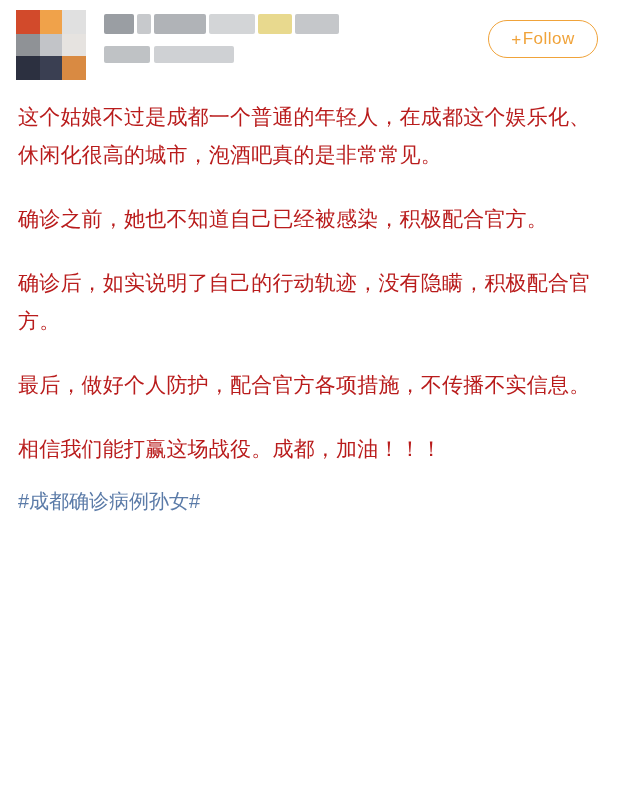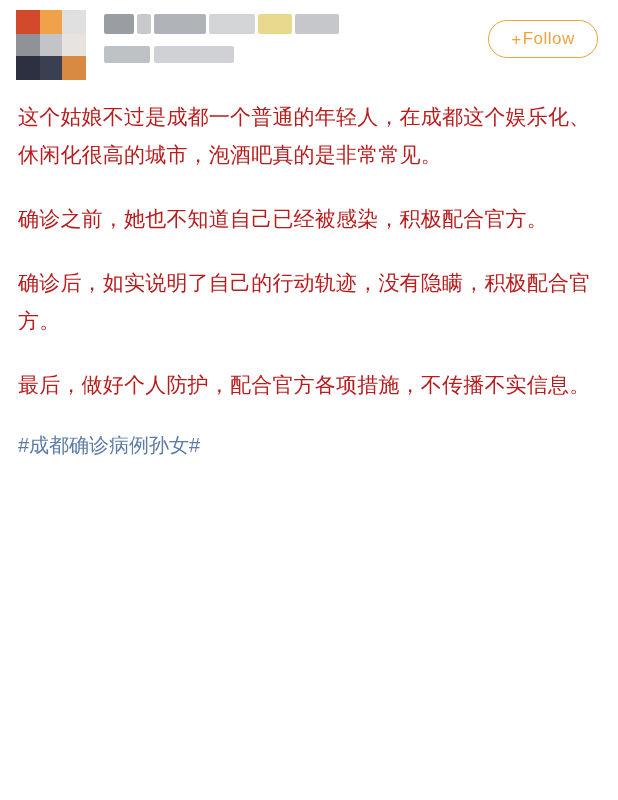--- a/index.html
+++ b/index.html
@@ -110,21 +110,21 @@
     letter-spacing: 0.2px;
     word-break: break-all;
   }
   .para:last-of-type { margin-bottom: 0; }
 
   .hashtag {
     font-size: 20px;
     line-height: 34px;
     color: #5b7ba8;
     padding: 0 18px;
-    margin-top: 24px;
+    margin-top: 16px;
     cursor: pointer;
     display: inline-block;
   }
 </style>
 </head>
 <body>
 
 <div class="page">
 
   <div class="header">
@@ -160,17 +160,18 @@
       <span class="plus">+</span>
       <span>Follow</span>
     </div>
   </div>
 
   <div class="content">
     <p class="para">这个姑娘不过是成都一个普通的年轻人，在成都这个娱乐化、休闲化很高的城市，泡酒吧真的是非常常见。</p>
     <p class="para">确诊之前，她也不知道自己已经被感染，积极配合官方。</p>
     <p class="para">确诊后，如实说明了自己的行动轨迹，没有隐瞒，积极配合官方。</p>
     <p class="para">最后，做好个人防护，配合官方各项措施，不传播不实信息。</p>
+    <p class="para">相信我们能打赢这场战役。成都，加油！！！</p>
   </div>
 
   <a class="hashtag">#成都确诊病例孙女#</a>
 
 </div>
 
 </body></html>

